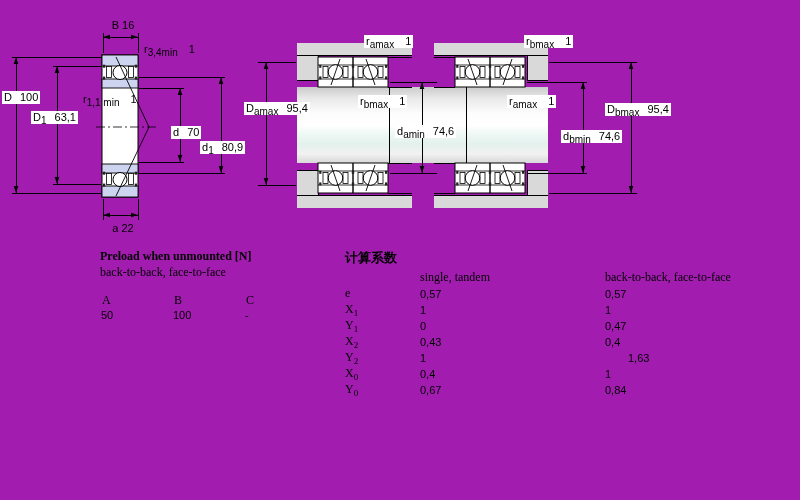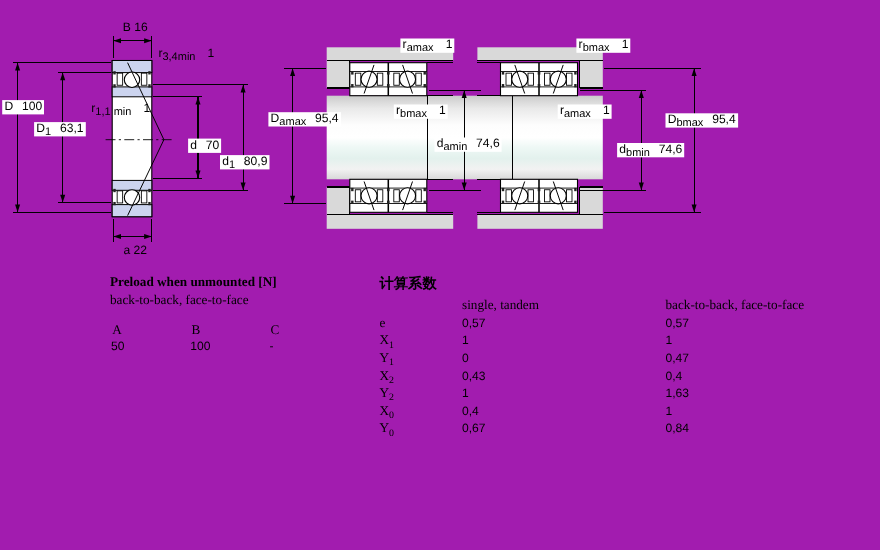--- a/index.html
+++ b/index.html
@@ -289,21 +289,21 @@
   <div class="t-serif" style="left:345px;top:318px"><span>Y</span><sub>1</sub></div>
   <div class="t-num" style="left:420px;top:320px">0</div>
   <div class="t-num" style="left:605px;top:320px">0,47</div>
 
   <div class="t-serif" style="left:345px;top:334px"><span>X</span><sub>2</sub></div>
   <div class="t-num" style="left:420px;top:336px">0,43</div>
   <div class="t-num" style="left:605px;top:336px">0,4</div>
 
   <div class="t-serif" style="left:345px;top:350px"><span>Y</span><sub>2</sub></div>
   <div class="t-num" style="left:420px;top:352px">1</div>
-  <div class="t-num" style="left:605px;top:352px">1,63</div>
+  <div class="t-num" style="left:628px;top:352px">1,63</div>
 
   <div class="t-serif" style="left:345px;top:366px"><span>X</span><sub>0</sub></div>
   <div class="t-num" style="left:420px;top:368px">0,4</div>
   <div class="t-num" style="left:605px;top:368px">1</div>
 
   <div class="t-serif" style="left:345px;top:382px"><span>Y</span><sub>0</sub></div>
   <div class="t-num" style="left:420px;top:384px">0,67</div>
   <div class="t-num" style="left:605px;top:384px">0,84</div>
 
 </div>

